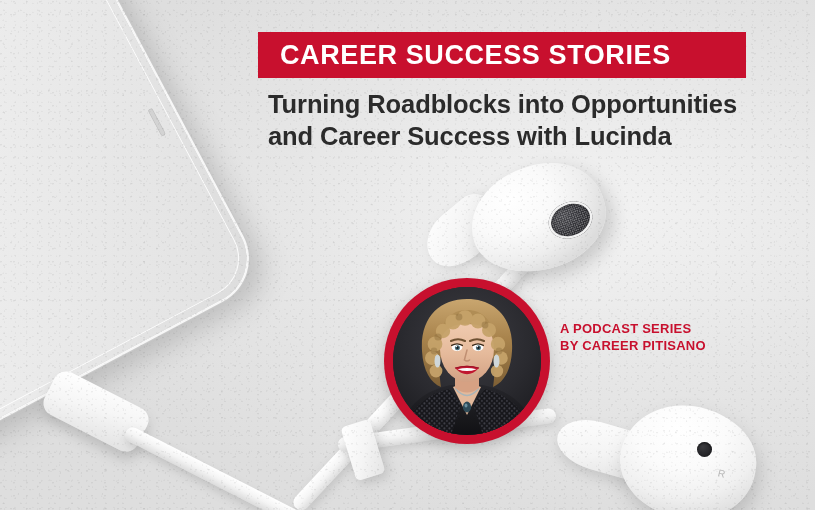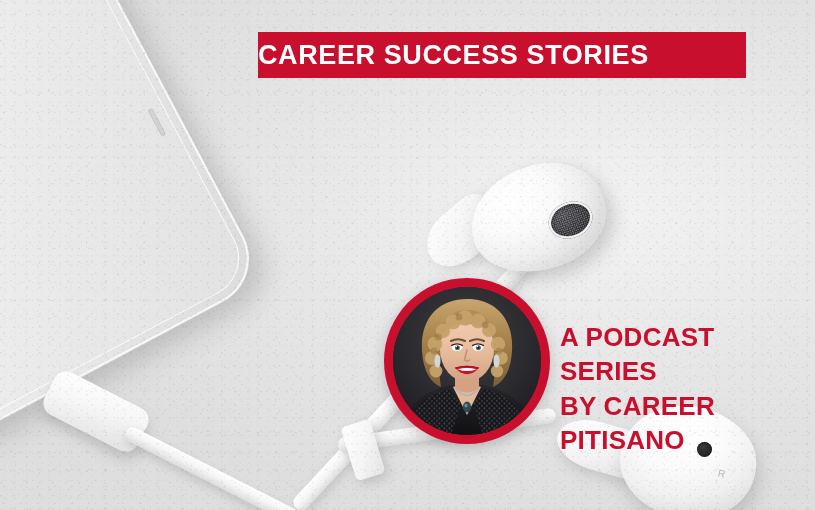--- a/index.html
+++ b/index.html
@@ -188,20 +188,21 @@
     box-shadow:3px 5px 11px rgba(115,115,115,.28);
   }
 
   
   #banner{
     position:absolute;
     left:258px; top:32px;
     width:488px; height:46px;
     background:var(--brand,#c8102e);
     display:flex; align-items:center;
+    padding-left:22px;
   }
   #banner-title{
     color:#ffffff;
     font-size:27px;
     font-weight:bold;
     letter-spacing:.6px;
     white-space:nowrap;
   }
 
   
@@ -232,21 +233,21 @@
     overflow:hidden;
     background:#2b2b2f;
   }
   #portrait-photo svg{ display:block; width:100%; height:100%; }
 
   
   #credit{
     position:absolute;
     left:560px; top:320px;
     color:var(--brand,#c8102e);
-    font-size:26px;
+    font-size:13px;
     font-weight:bold;
     line-height:1.32;
     letter-spacing:.25px;
   }
   #credit .l{ display:block; }
 </style>
 </head>
 <body>
 
 <div id="poster" style="--brand: #c8102e;">
@@ -275,20 +276,24 @@
     <div id="earbud-bottom-rmark">R</div>
 
   </div>
 
   <div id="grain"></div>
 
   <div id="banner">
     <span id="banner-title">CAREER SUCCESS STORIES</span>
   </div>
 
+  <div id="subtitle">
+    <span class="l">Turning Roadblocks into Opportunities</span>
+    <span class="l">and Career Success with Lucinda</span>
+  </div>
 
   <div id="portrait">
     <div id="portrait-photo">
       <svg viewBox="0 0 148 148" preserveAspectRatio="xMidYMid slice">
         <defs>
           <radialGradient id="bgG" cx="50%" cy="35%" r="72%">
             <stop offset="0%" stop-color="#3c3c42"></stop>
             <stop offset="60%" stop-color="#2a2a2f"></stop>
             <stop offset="100%" stop-color="#1b1b1f"></stop>
           </radialGradient>

